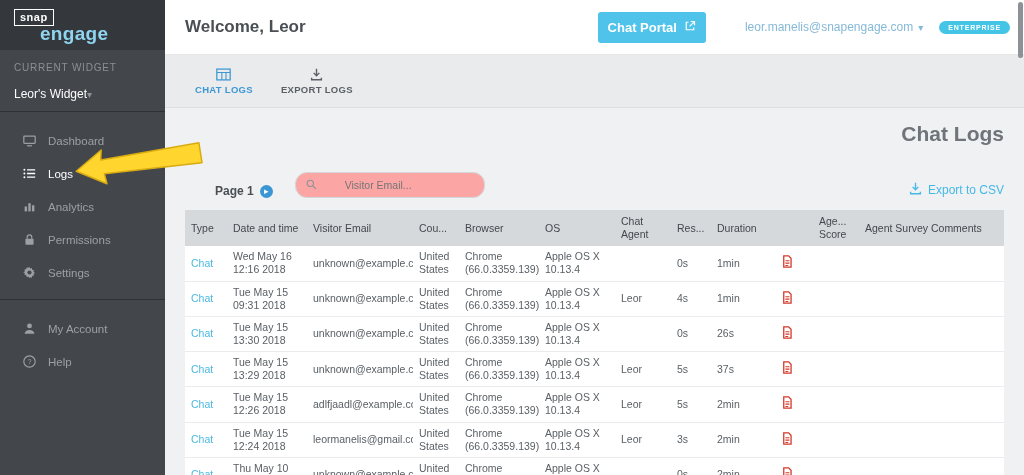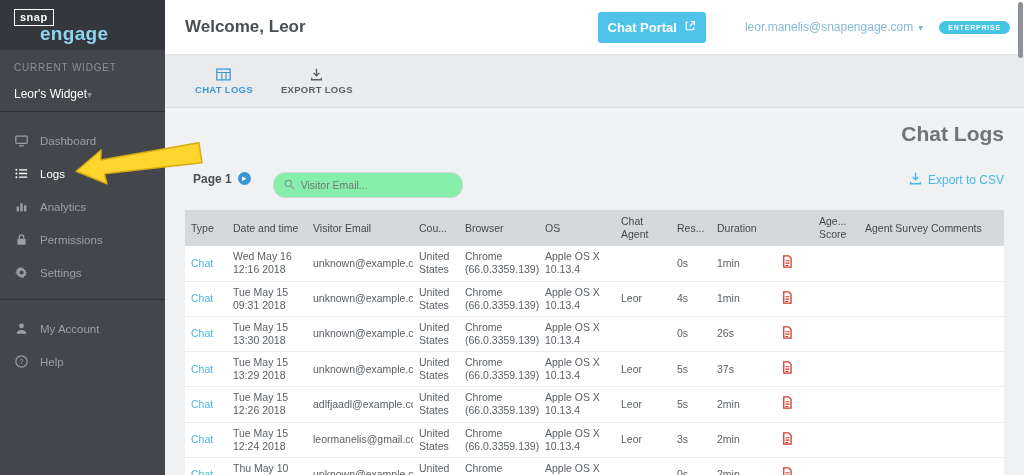--- a/index.html
+++ b/index.html
@@ -13,21 +13,21 @@
   .logo-area { height:50px; background:#34383d; padding:7px 0 0 14px; }
   .logo-snap { display:inline-block; border:1.5px solid #fff; border-radius:0;
     color:#fff; font-size:11px; font-weight:bold; padding:1px 5px 2px; letter-spacing:.5px; }
   .logo-engage { display:block; color:#8fd4f0; font-size:19px; font-weight:bold;
     margin:-3px 0 0 26px; letter-spacing:.3px; }
   .cw-label { font-size:10px; letter-spacing:.8px; color:#8b9096; padding:12px 0 6px 14px; }
   .widget-select { display:flex; align-items:center; justify-content:flex-start;
     padding:8px 14px 10px; border-bottom:1px solid #2e3236; cursor:pointer; }
   .widget-name { color:#fdfdfd; font-size:12px; }
   .caret-down { color:#8b9096; font-size:10px; }
-  .nav { margin-top:12px; }
+  .nav { margin-top:12px;padding-left:8px; }
   .nav-item { display:flex; align-items:center; gap:12px; padding:10px 14px;
     font-size:11.5px; color:#9aa0a6; cursor:pointer; }
   .nav-item.active { color:#ffffff; }
   .nav-item .icon { width:14px; display:inline-flex; justify-content:center; }
   .nav-sep { height:1px; background:#2e3236; margin:10px 0 12px; }
 
   
   .topbar { position:absolute; left:165px; top:0; width:859px; height:55px;
     background:#ffffff; border-bottom:1px solid #e4e6e8; display:flex; align-items:center; }
   .welcome { font-size:17px; font-weight:bold; color:#4a4f54; margin-left:20px; }
@@ -42,27 +42,27 @@
   .toolbar { position:absolute; left:165px; top:55px; width:859px; height:53px;
     background:#e9ebed; border-bottom:1px solid #dcdee1; display:flex; align-items:center; padding-left:20px; gap:8px; }
   .tab { display:flex; flex-direction:column; align-items:center; gap:3px;
     font-size:9.5px; font-weight:bold; color:#5a6066; padding:6px 10px; cursor:pointer; letter-spacing:.3px; }
   .tab.active { color:#3d97d4; }
   .tab .icon svg { display:block; }
 
   
   .main { position:absolute; left:165px; top:108px; width:859px; height:367px; padding:0 20px; }
   .page-title { text-align:right; font-size:21px; color:#6e7479; margin-top:14px; }
-  .controls { display:flex; align-items:flex-start; margin-top:26px; }
+  .controls { display:flex; align-items:flex-end; margin-top:26px;margin-left:22px; }
   .page-label { font-size:12px; font-weight:bold; color:#4a4f54; margin-left:8px; }
   .page-next { width:13px; height:13px; border-radius:50%; background:#3b97d3; color:#fff;
     font-size:9px; display:inline-flex; align-items:center; justify-content:center;
     margin-left:6px; cursor:pointer; line-height:1; }
-  .search-box { margin-left:22px; background:#86efac; border:1px solid #d4d7da; border-radius:12px;
-    display:flex; align-items:center; padding:3px 10px; width:190px; }
+  .search-box { margin-left:22px; background:#fca5a5; border:1px solid #d4d7da; border-radius:12px;
+    display:flex; align-items:center; padding:3px 10px; width:190px;gap:22px; }
   .search-box input { border:none; outline:none; font-size:10.5px; color:#555;
     margin-left:6px; width:150px; background:transparent; font-family:"Liberation Sans", sans-serif; }
   .export-csv { margin-left:auto; color:#45b9e8; font-size:12px; display:flex;
     align-items:center; gap:6px; cursor:pointer; }
 
   
   .log-table { width:100%; margin-top:12px; border-collapse:collapse; table-layout:fixed;
     font-size:10.5px; color:#5a6065; background:#fff; }
   .log-table thead td { background:#d6d9db; color:#43484d; font-weight:normal;
     padding:5px 6px; vertical-align:middle; line-height:1.25; }

